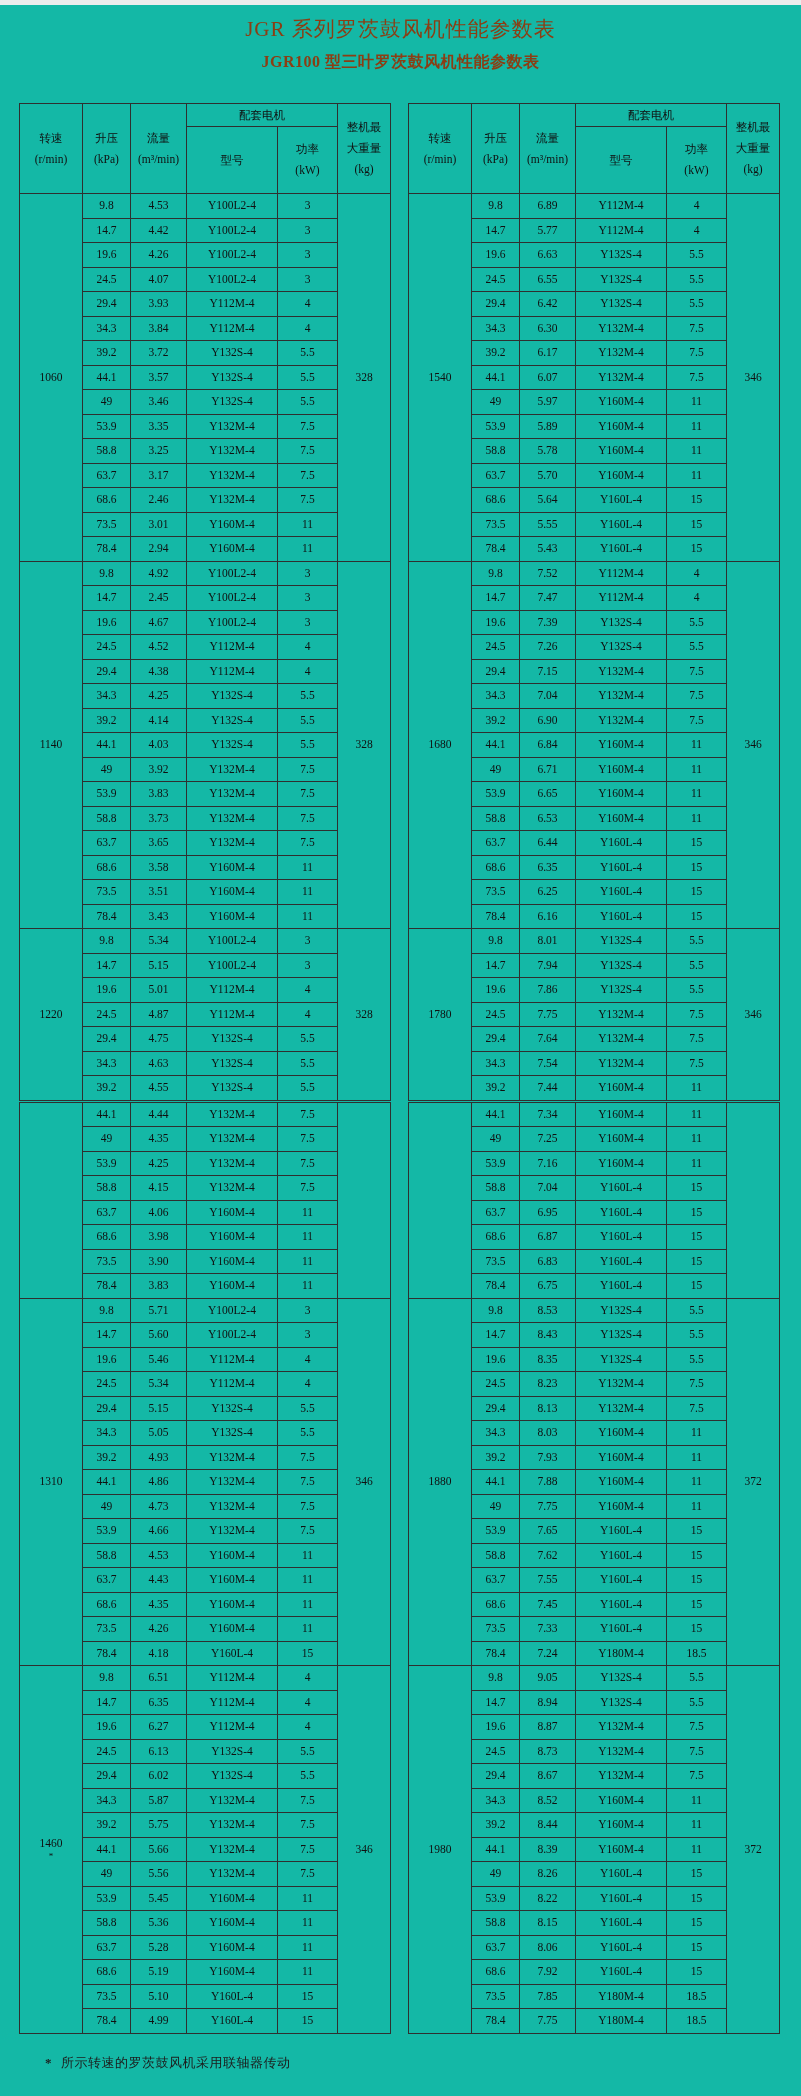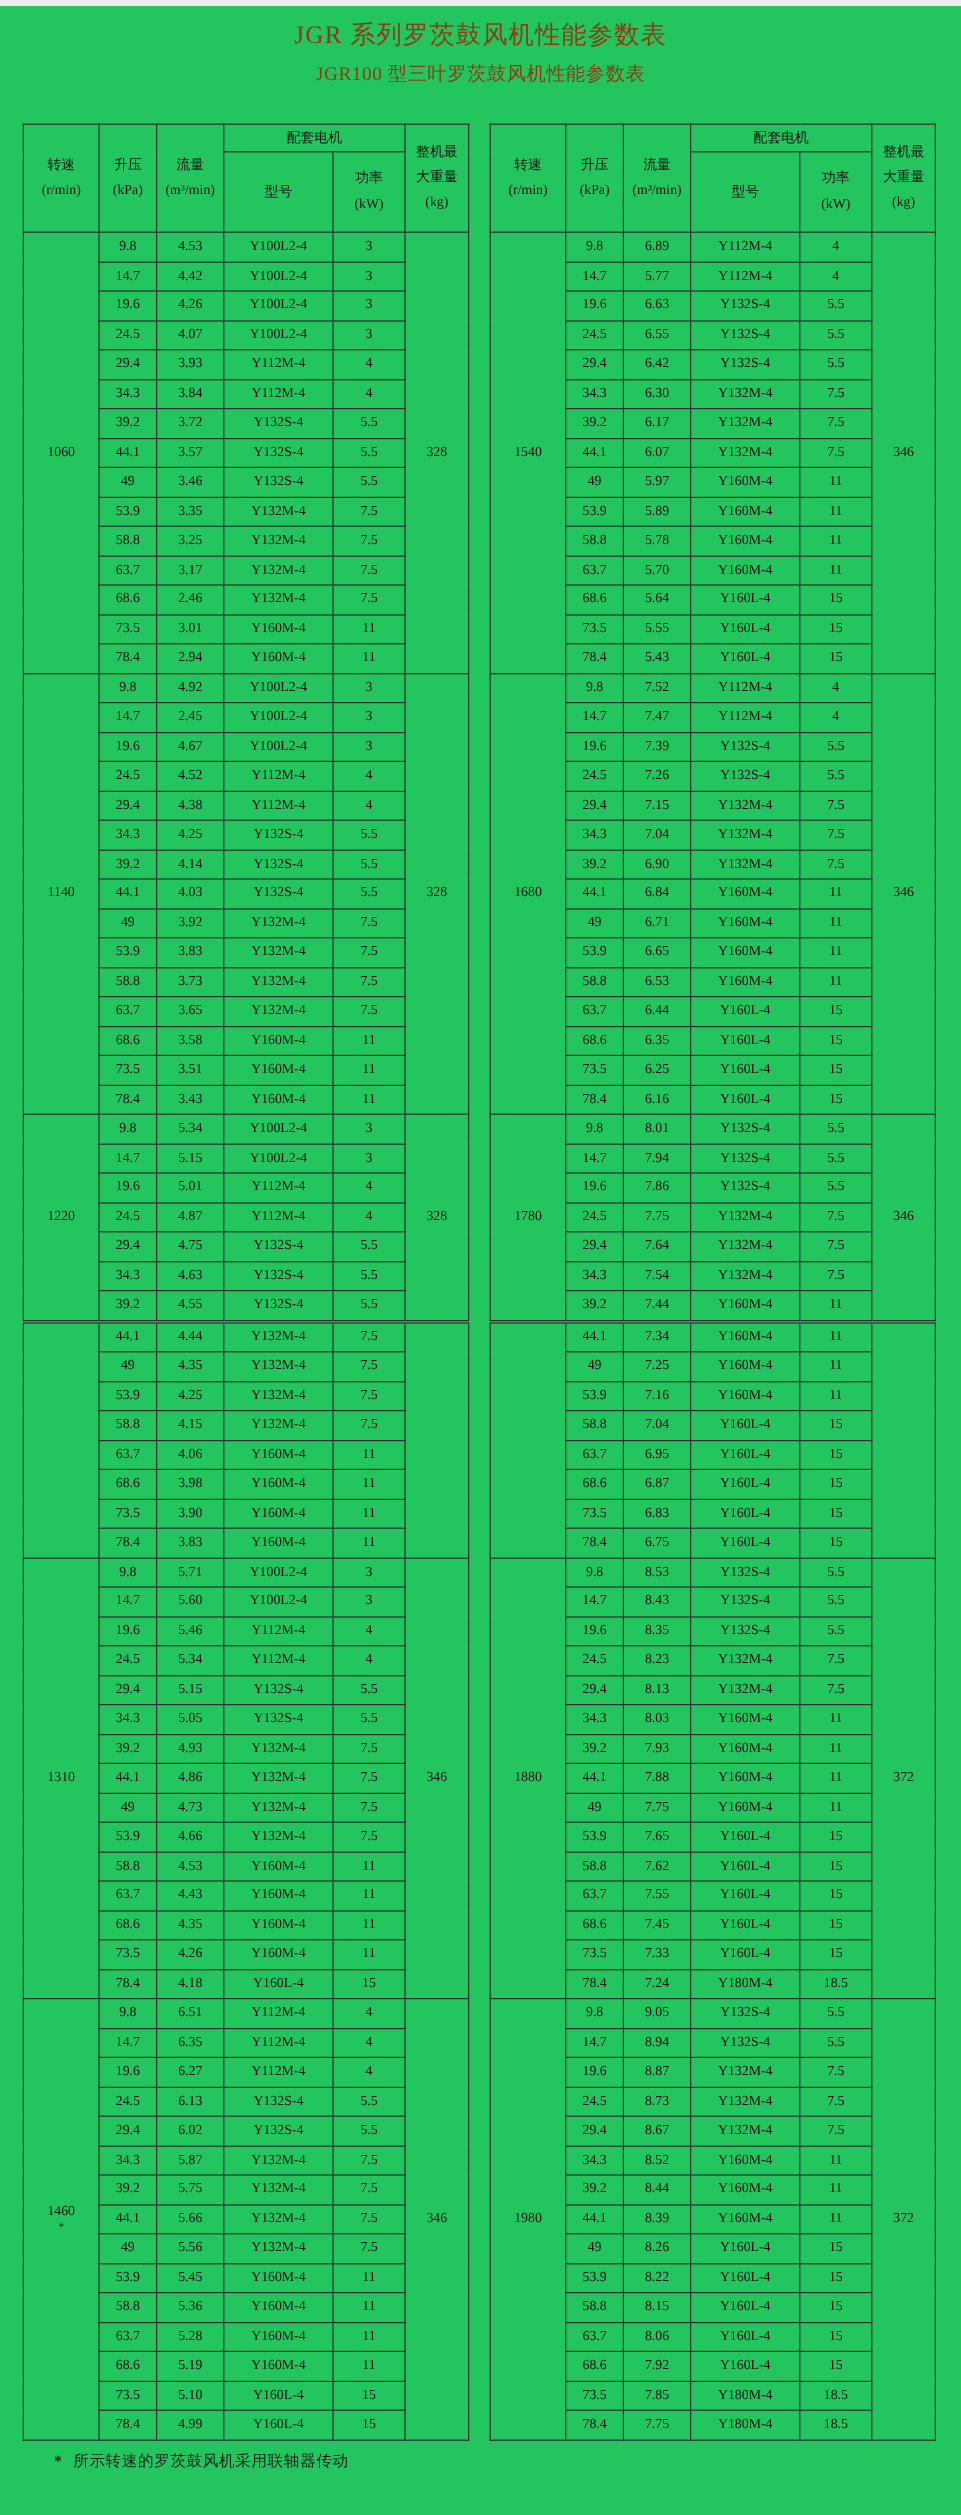--- a/index.html
+++ b/index.html
@@ -1,45 +1,45 @@
 <!DOCTYPE html>
 <html><head>
 <meta charset="utf-8">
 <style>
   html,body{margin:0;padding:0;background:#ffffff;}
   .page{
-    width:801px;height:2096px;background:#22c55e;position:relative;
+    width:801px;height:2096px;background:#14b8a6;position:relative;
     font-family:"Liberation Serif","DejaVu Serif",serif;color:#101010;
     overflow:hidden;
   }
   .top-strip{height:5px;background:#ececec;}
   .title{
     text-align:center;font-size:21px;font-weight:400;margin:10px 0 0;
     letter-spacing:1px;
   }
   .subtitle{
-    text-align:center;font-size:16px;font-weight:400;margin:9px 0 0;
+    text-align:center;font-size:16px;font-weight:700;margin:9px 0 0;
     letter-spacing:0.5px;
   }
   .tables{display:flex;margin:30px 0 0 19px;gap:17px;align-items:flex-start;}
   table.spec{border-collapse:collapse;table-layout:fixed;width:371px;}
   table.spec th,table.spec td{
     border:1px solid #2f2f2f;text-align:center;vertical-align:middle;
     font-size:11.5px;font-weight:400;padding:0;color:#101010;
   }
   col.c-speed{width:63px}col.c-press{width:48px}col.c-flow{width:56px}
   col.c-model{width:91px}col.c-power{width:60px}col.c-weight{width:53px}
   tr.h1 th{height:22px;line-height:1.6;}
   tr.h2 th{height:66px;line-height:1.8;}
   table.spec thead th{line-height:1.8;margin-left:20px;}
   table.spec tbody td{height:23.5px;line-height:1.1;}
   tr.seg-end td{border-bottom:3px double #2f2f2f;}
   tr.seg-start td{border-top:3px double #2f2f2f;}
   .speed-note{font-size:9px;display:inline-block;line-height:0.8;}
-  .footnote{margin:8px 0 0 45px;font-size:13px;color:#1c1c1c;letter-spacing:0.5px;}
+  .footnote{margin:20px 0 0 45px;font-size:13px;color:#1c1c1c;letter-spacing:0.5px;}
   .fn-star{margin-right:9px;font-weight:700;}
 </style>
 </head>
 <body>
 
 <div class="page">
   <div class="top-strip"></div>
   <h1 class="title" style="color: rgb(139, 62, 20);">JGR 系列罗茨鼓风机性能参数表</h1>
   <h2 class="subtitle" style="color: rgb(139, 62, 20);">JGR100 型三叶罗茨鼓风机性能参数表</h2>
 

